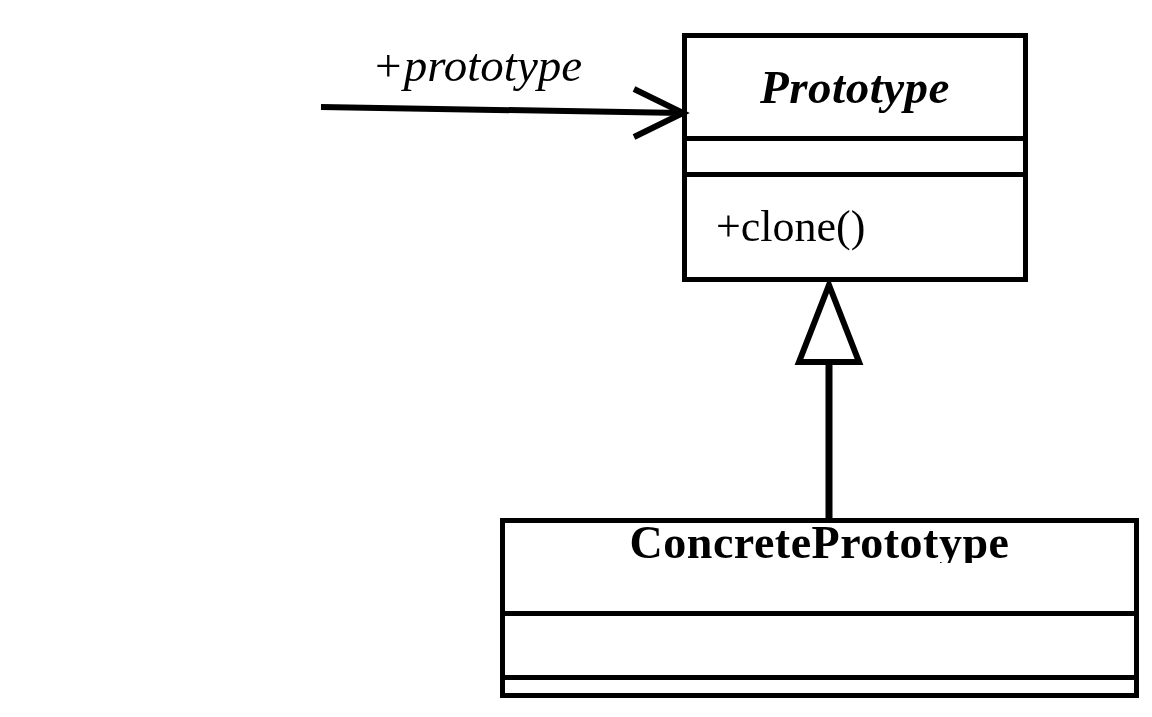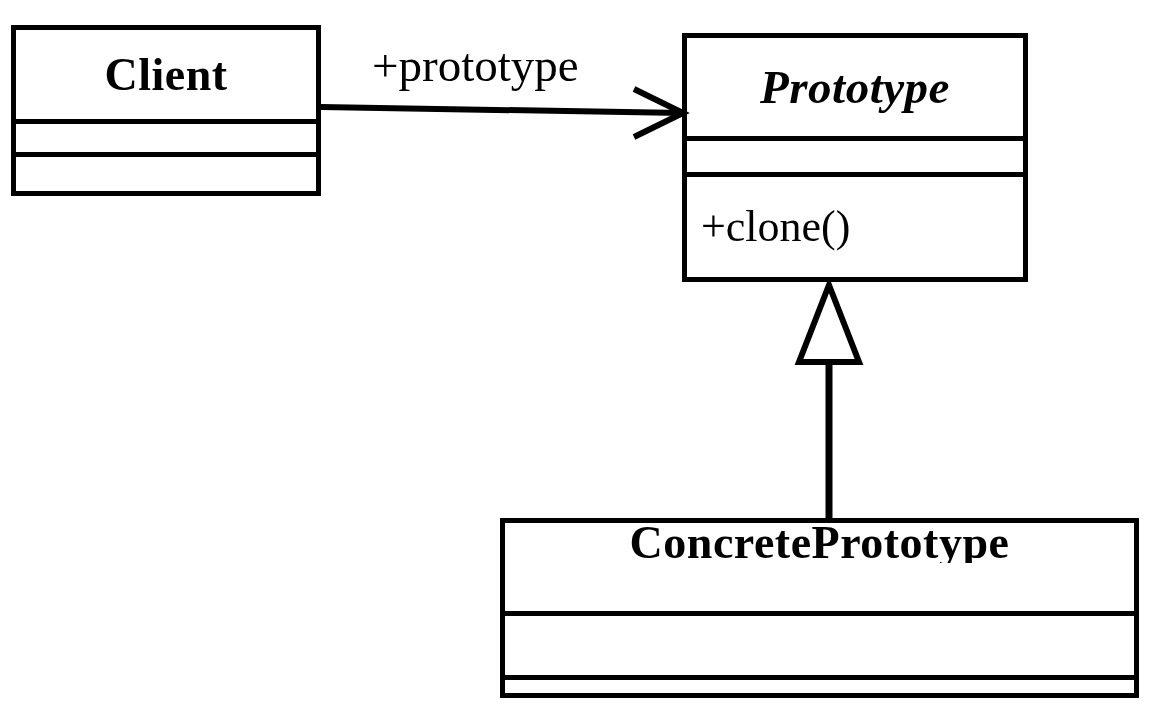--- a/index.html
+++ b/index.html
@@ -43,21 +43,21 @@
     font-weight: bold;
     line-height: 1;
     letter-spacing: 0.5px;
     white-space: nowrap;
   }
   .class-name.abstract {
     font-style: italic;
   }
   .member-text {
     justify-content: flex-start;
-    padding-left: 14px;
+    padding-left: 29px;
     font-weight: normal;
     font-style: normal;
     line-height: 1;
     white-space: nowrap;
   }
   .empty-compartment {
     justify-content: flex-start;
   }
 
   
@@ -106,37 +106,33 @@
     fill: #ffffff;
     stroke-linejoin: miter;
   }
 
   
   .edge-label {
     position: absolute;
     font-weight: normal;
     line-height: 1;
     white-space: nowrap;
+    font-style: italic;
   }
   #label-prototype-role {
     left: 372px;
     top: 42px;
     font-size: 47px;
   }
 </style>
 </head>
 <body>
 
 <div id="diagram-canvas">
 
-  <div class="uml-class" id="class-client">
-    <div class="compartment name-cmp class-name">Client</div>
-    <div class="compartment attrs-cmp empty-compartment"></div>
-    <div class="compartment ops-cmp empty-compartment"></div>
-  </div>
 
   <div class="uml-class" id="class-prototype">
     <div class="compartment name-cmp class-name abstract">Prototype</div>
     <div class="compartment attrs-cmp empty-compartment"></div>
     <div class="compartment ops-cmp member-text">+clone()</div>
   </div>
 
   <div class="uml-class" id="class-concrete-prototype">
     <div class="compartment name-cmp class-name">ConcretePrototype</div>
     <div class="compartment attrs-cmp empty-compartment"></div>

